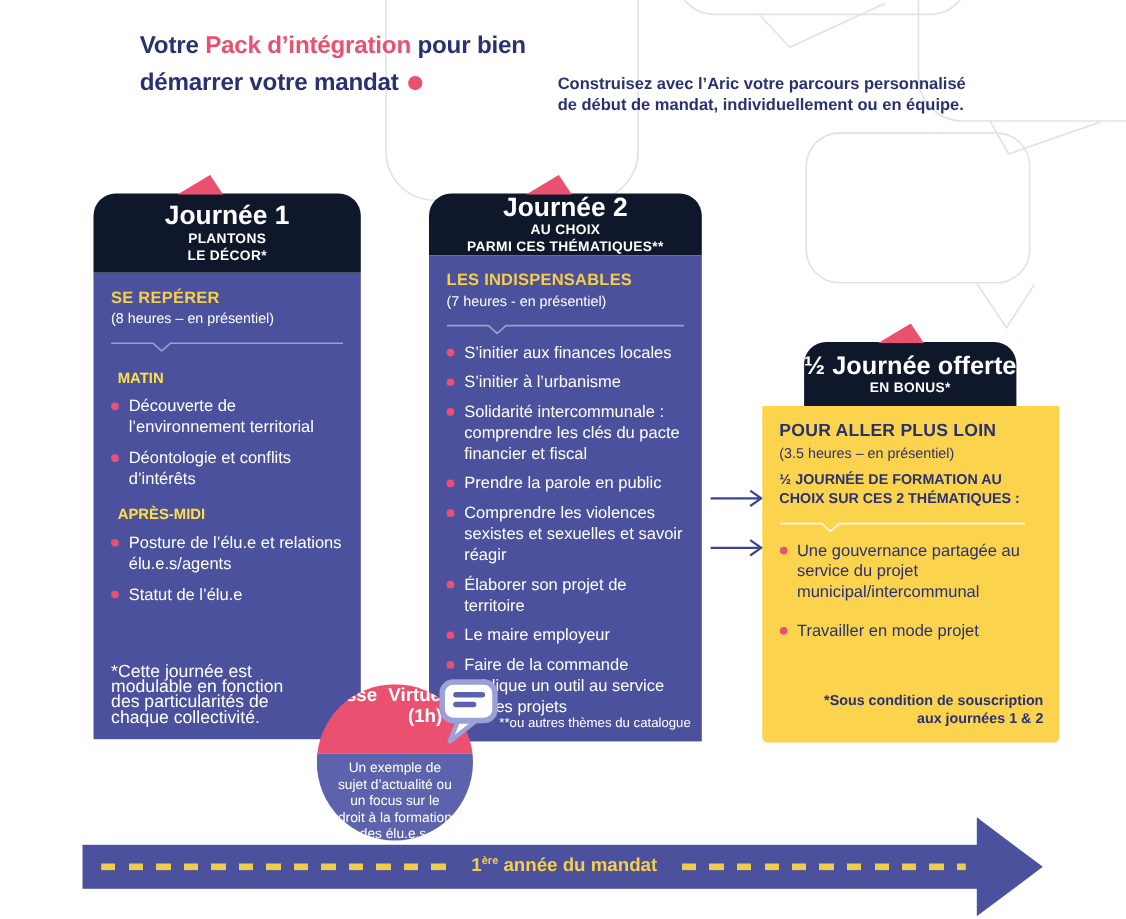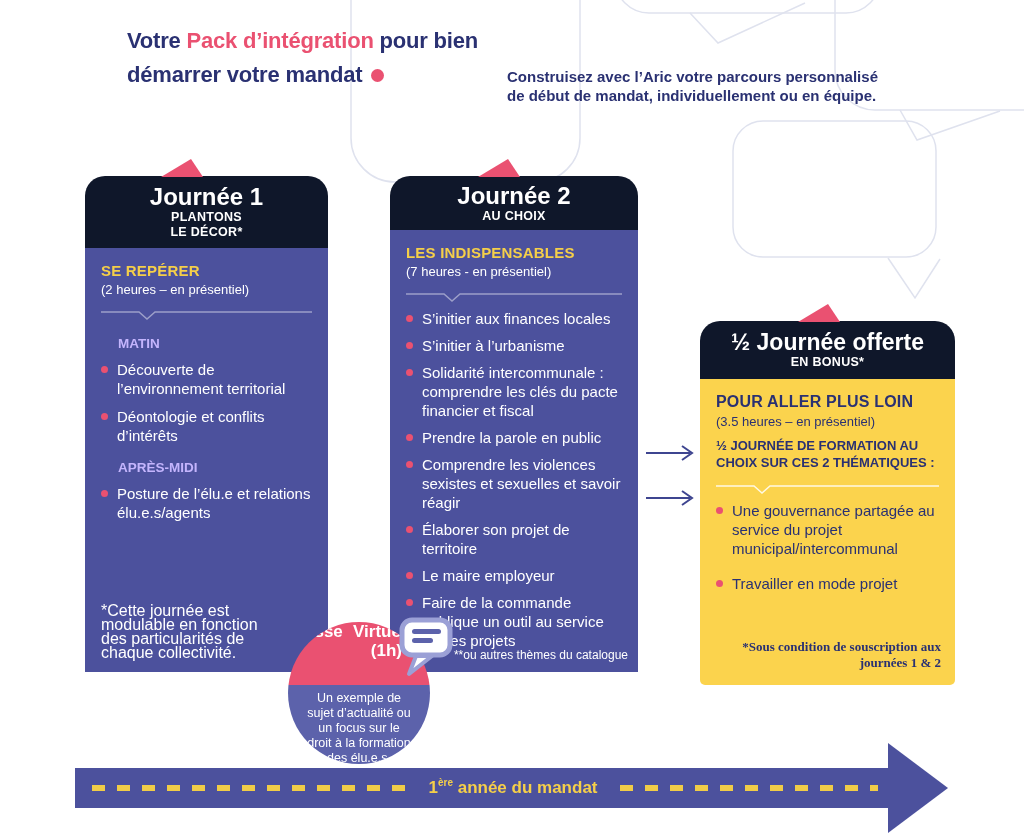--- a/index.html
+++ b/index.html
@@ -20,45 +20,45 @@
   .card{position:absolute;z-index:2;display:flex;flex-direction:column;}
   .card-tail{position:absolute;top:-17px;}
   .card-header{background:#0f172a;border-radius:20px 20px 0 0;text-align:center;color:#fff;
                display:flex;flex-direction:column;justify-content:center;}
   .card-title{font-size:24px;font-weight:700;line-height:26px;}
   .card-sub{font-size:12.5px;font-weight:700;line-height:15px;letter-spacing:0.3px;}
   .card-body{flex:1;background:#4C519D;color:#fff;padding:14px 16px;position:relative;}
   .sec-title{font-size:15px;font-weight:700;color:#F5CF49;letter-spacing:0.2px;}
   .duration{font-size:13px;margin-top:3px;}
   .divider{display:block;margin:11px 0 6px;}
-  .part-label{font-size:13.5px;font-weight:700;color:#c4b5fd;margin:15px 17px 9px;}
+  .part-label{font-size:13.5px;font-weight:700;color:#fde047;margin:15px 6px 9px;}
   .bullet{position:relative;padding-left:16px;font-size:15px;line-height:19px;margin-bottom:9px;}
   .bullet::before{content:"";position:absolute;left:0;top:6px;width:7px;height:7px;
                   border-radius:50%;background:#EA5171;}
   .foot1{position:absolute;left:16px;bottom:12px;font-size:16px;line-height:14px;width:185px;}
   .foot2{position:absolute;right:10px;bottom:10px;font-size:12px;}
 
   #card-day1{left:85px;top:176px;width:243px;height:496px;}
   #card-day1 .card-header{height:72px;}
   #card-day1 .card-tail{left:76px;}
   #card-day2{left:390px;top:176px;width:248px;height:496px;}
   #card-day2 .card-header{height:78px;}
   #card-day2 .card-tail{left:88px;}
   #card-day2 .bullet{margin-bottom:8px;}
 
-  #card-bonus{left:700px;top:321px;width:255px;height:364px;}
+  #card-bonus{left:700px;top:311px;width:255px;height:364px;align-items:center;}
   #card-bonus .card-header{height:58px;}
   #card-bonus .card-tail{left:98px;}
   #card-bonus .card-title{font-size:23px;line-height:25px;}
   #card-bonus .card-body{background:#FBD34D;color:#2A3172;border-radius:0 0 5px 5px;}
   #card-bonus .sec-title{color:#2A3172;font-size:16px;}
   #card-bonus .intro{font-size:13px;font-weight:700;line-height:17px;margin-top:8px;width:228px;}
   #card-bonus .bullet{color:#2A3172;margin-bottom:16px;width:222px;}
   .foot3{position:absolute;right:14px;bottom:14px;font-size:13px;font-weight:700;
-         line-height:16px;text-align:right;width:225px;font-family:Liberation Serif, serif;}
+         line-height:16px;text-align:right;width:225px;}
 
   
   .link-arrows{position:absolute;left:644px;top:430px;z-index:2;}
 
   
   .vc-circle{position:absolute;left:288px;top:622px;width:142px;height:142px;border-radius:50%;
              overflow:hidden;z-index:5;text-align:center;color:#fff;}
   .vc-top{height:60px;background:#EA5171;display:flex;flex-direction:row;justify-content:flex-end;
           padding-bottom:3px;font-size:17px;font-weight:700;line-height:19px;}
   .vc-bottom{height:82px;background:#5C62AB;font-size:12.5px;line-height:15px;padding:6px 17px 0;}
@@ -107,40 +107,42 @@
     <svg class="card-tail" width="42" height="18">
       <polygon points="0,18 30,0 42,18" fill="#EA5171"></polygon>
       </svg>
     <div class="card-header">
       <div class="card-title">Journée 1</div>
       <div class="card-sub">PLANTONS</div>
       <div class="card-sub">LE DÉCOR*</div>
     </div>
     <div class="card-body">
       <div class="sec-title">SE REPÉRER</div>
-      <div class="duration">(2 heures – en présentiel)</div>
+      <div class="duration">(8 heures – en présentiel)</div>
       <svg class="divider" width="211" height="13">
         <path d="M0,4 H38 L46,11 L54,4 H211" fill="none" stroke="rgba(255,255,255,0.45)" stroke-width="1.5"></path>
         </svg>
       <div class="part-label">MATIN</div>
       <div class="bullet">Découverte de l’environnement territorial</div>
       <div class="bullet">Déontologie et conflits d’intérêts</div>
       <div class="part-label">APRÈS-MIDI</div>
       <div class="bullet">Posture de l’élu.e et relations élu.e.s/agents</div>
+      <div class="bullet">Statut de l’élu.e</div>
       <div class="foot1">*Cette journée est modulable en fonction des particularités de chaque collectivité.</div>
     </div>
   </div>
 
   <div class="card" id="card-day2">
     <svg class="card-tail" width="42" height="18">
       <polygon points="0,18 30,0 42,18" fill="#EA5171"></polygon>
       </svg>
     <div class="card-header">
       <div class="card-title">Journée 2</div>
       <div class="card-sub">AU CHOIX</div>
+      <div class="card-sub">PARMI CES THÉMATIQUES**</div>
     </div>
     <div class="card-body">
       <div class="sec-title">LES INDISPENSABLES</div>
       <div class="duration">(7 heures - en présentiel)</div>
       <svg class="divider" width="216" height="13">
         <path d="M0,4 H38 L46,11 L54,4 H216" fill="none" stroke="rgba(255,255,255,0.45)" stroke-width="1.5"></path>
         </svg>
       <div class="bullet">S’initier aux finances locales</div>
       <div class="bullet">S’initier à l’urbanisme</div>
       <div class="bullet">Solidarité intercommunale : comprendre les clés du pacte financier et fiscal</div>

